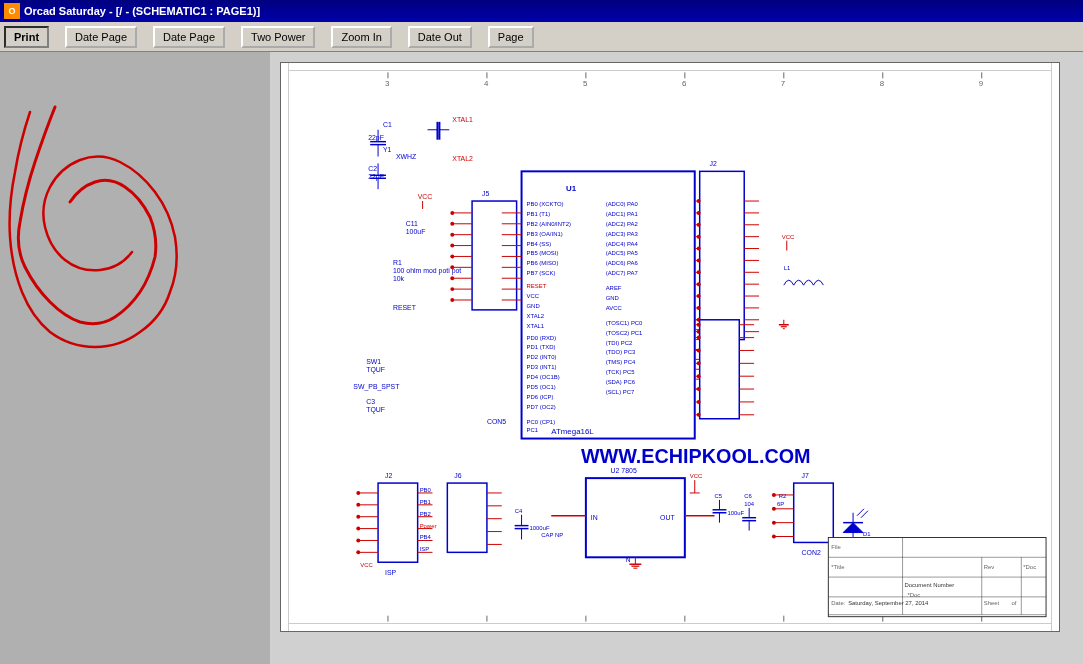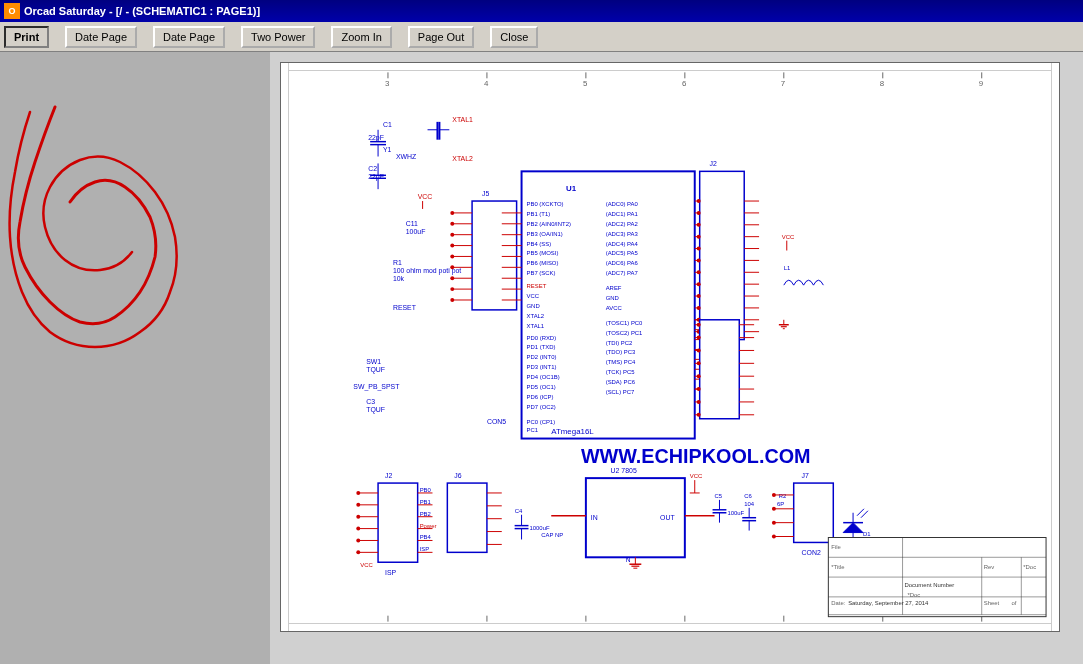--- a/index.html
+++ b/index.html
@@ -182,22 +182,22 @@
   </div>
   <span>Orcad Saturday - [/ - (SCHEMATIC1 : PAGE1)]</span>
 </div>
 
 <div id="toolbar">
   <button class="toolbar-btn active">Print</button>
   <button class="toolbar-btn">Date Page</button>
   <button class="toolbar-btn">Date Page</button>
   <button class="toolbar-btn">Two Power</button>
   <button class="toolbar-btn">Zoom In</button>
-  <button class="toolbar-btn">Page Out</button>
-  <button class="toolbar-btn">Close</button>
+  <button class="toolbar-btn">Date Out</button>
+  <button class="toolbar-btn">Page</button>
 </div>
 
 <div id="main-content">
 
   <div id="left-panel">
     <svg id="drawing-canvas" viewBox="0 0 270 612">
 
       <path d="M 55 55 Q 45 80 35 110 Q 25 140 20 170 Q 15 195 25 215 Q 35 235 50 250 Q 65 265 80 270 Q 100 275 115 265 Q 130 255 140 240 Q 150 225 155 205 Q 158 185 150 165 Q 140 145 125 135 Q 110 125 95 130 Q 80 135 70 150" stroke="#cc0000" stroke-width="3" fill="none" stroke-linecap="round"></path>
       <path d="M 30 60 Q 20 90 15 120 Q 8 155 10 185 Q 12 215 22 240 Q 32 265 50 280 Q 70 295 95 295 Q 120 295 140 280 Q 162 265 170 240 Q 180 215 175 185 Q 170 160 155 140 Q 140 120 120 110 Q 100 100 80 108 Q 60 116 50 135 Q 40 154 45 175 Q 50 196 65 208 Q 80 220 100 218 Q 120 216 132 200" stroke="#cc0000" stroke-width="2.5" fill="none" stroke-linecap="round"></path>
     </svg>

